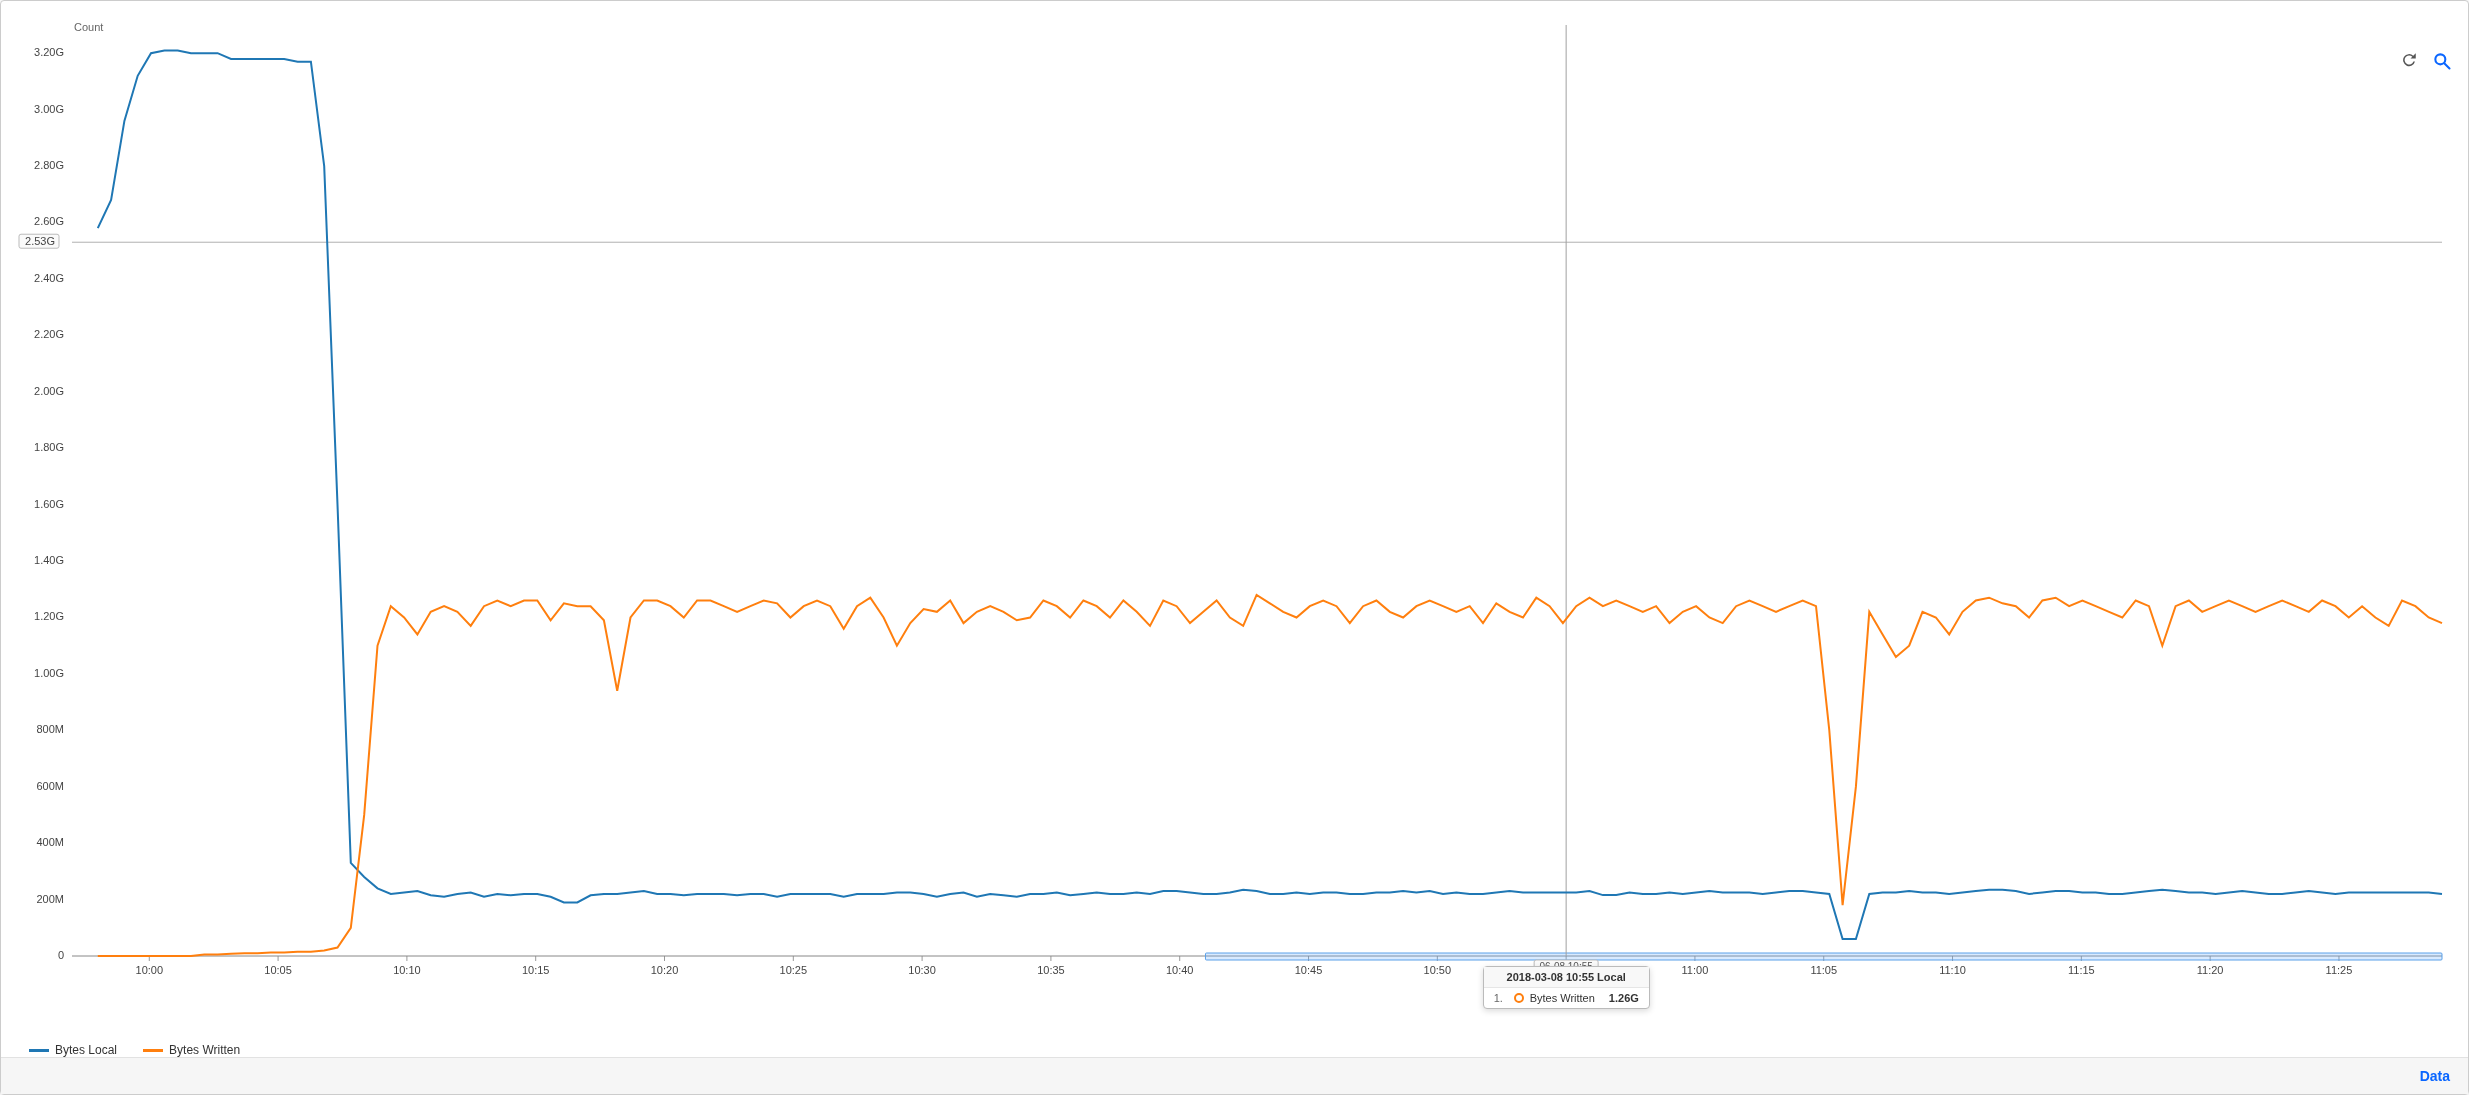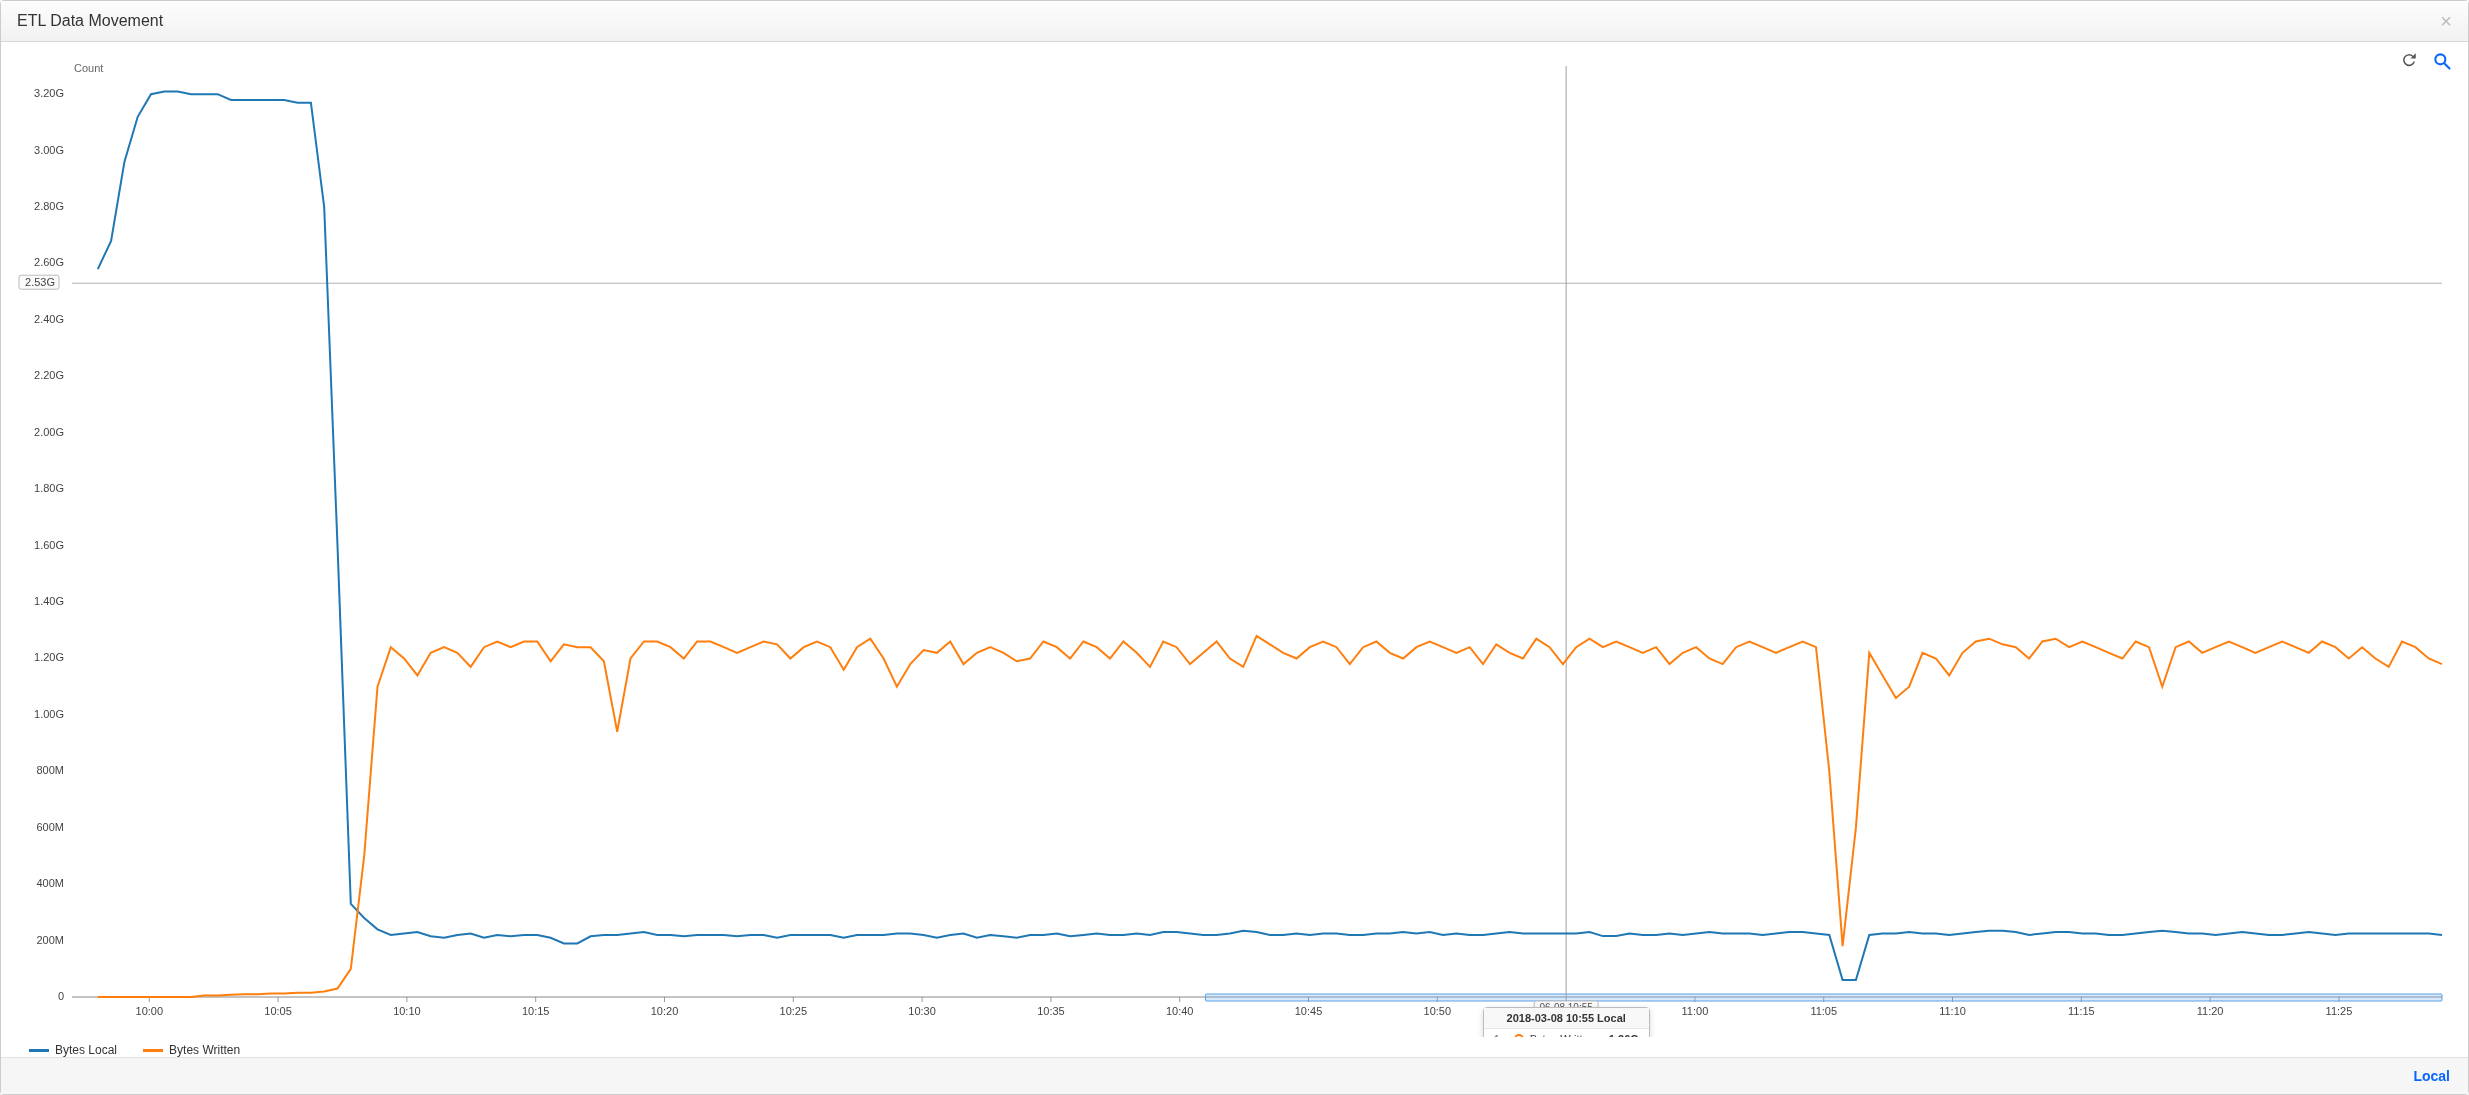--- a/index.html
+++ b/index.html
@@ -131,24 +131,20 @@
   .x-time-badge-box {
     fill: #fafafa;
     stroke: #bbb;
   }
 </style>
 </head>
 <body>
 
 <div class="modal">
 
-  <div class="modal-header">
-    <span>ETL Data Movement</span>
-    <span class="close-x">×</span>
-  </div>
 
   <div class="toolbar">
     <span class="icon" title="Refresh">
       <svg viewBox="0 0 24 24" width="18" height="18">
           <path fill="#555" d="M17.65 6.35A8 8 0 1 0 19.94 14h-2.08a6 6 0 1 1-1.41-6.24L14 10h7V3l-3.35 3.35z"></path>
         </svg>
     </span>
     <span class="icon" title="Zoom">
       <svg viewBox="0 0 24 24" width="20" height="20">
           <circle cx="10" cy="10" r="6" stroke="#0a66ff" stroke-width="2.5" fill="none"></circle>
@@ -242,15 +238,15 @@
       <span class="legend-swatch read"></span>
       <span>Bytes Local</span>
     </div>
     <div class="legend-item">
       <span class="legend-swatch write"></span>
       <span>Bytes Written</span>
     </div>
   </div>
 
   <div class="modal-footer">
-    <button class="close-link">Local</button>
+    <button class="close-link">Data</button>
   </div>
 </div>
 
 </body></html>

